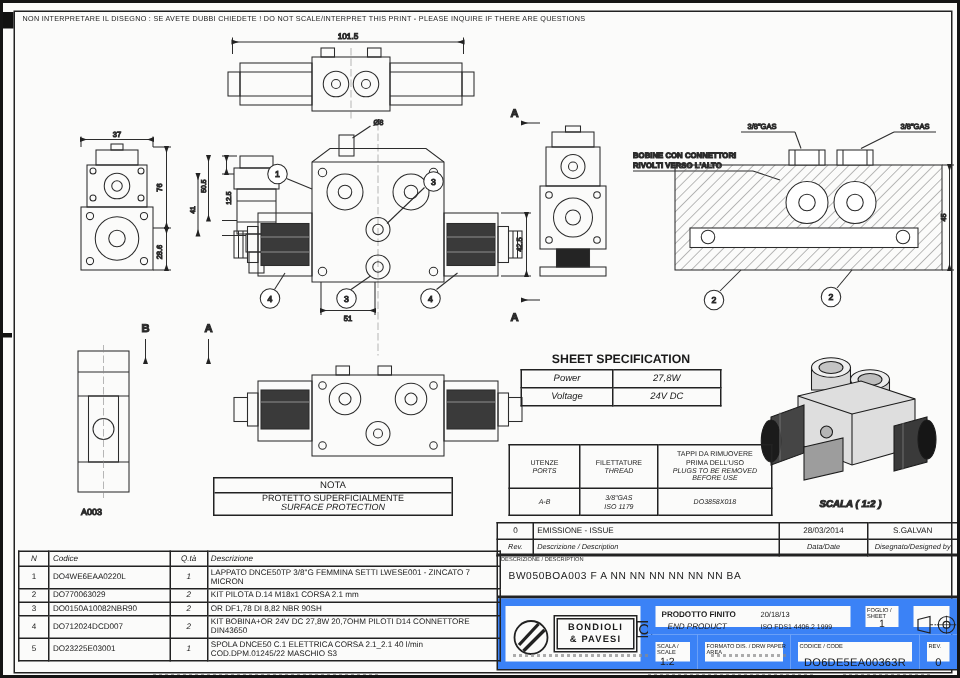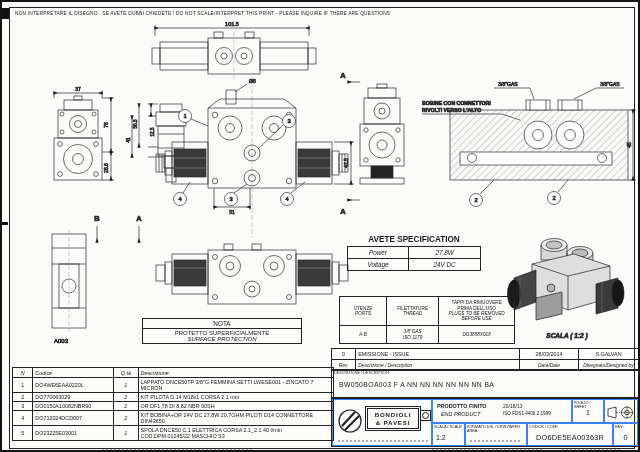--- a/index.html
+++ b/index.html
@@ -34,21 +34,21 @@
   
   #revtab{left:329px;top:346px;width:308px;font-size:5.4px;}
   #revtab td{height:10px;}
   #revtab .hdr td{font-style:italic;font-size:4.9px;}
   
   #descbox{left:329px;top:367px;width:308px;height:29px;border:1px solid #222;box-sizing:border-box;}
   #descbox .lab{position:absolute;left:2px;top:1px;font-size:3.8px;color:#333;}
   #descbox .val{position:absolute;left:7px;top:11px;font-size:6.8px;letter-spacing:.4px;}
   
   #tblock{left:329px;top:396px;width:308px;height:49px;border:1px solid #222;box-sizing:border-box;}
-  .cell{position:absolute;box-sizing:border-box;border:1px solid #3b82f6;}
+  .cell{position:absolute;box-sizing:border-box;border:5px solid #3b82f6;}
   .lab4{font-size:3.8px;color:#222;line-height:4.2px;}
   .fineprint{position:absolute;height:2px;background:repeating-linear-gradient(90deg,#8a8a8a 0 2px,transparent 2px 4px);opacity:.7;}
   
   #parts{left:10px;top:365px;width:322px;font-size:5.4px;line-height:6px;}
   #parts td{padding:1px 2px;}
   #parts .hdr td{font-style:italic;height:7px;}
   #parts .cn{text-align:center;width:16px;}
   #parts .cq{text-align:center;font-style:italic;width:20px;}
   #logo-text{border:1px solid #222;outline:1px solid #222;outline-offset:1px;
              text-align:center;font-weight:bold;font-size:6.2px;letter-spacing:.8px;line-height:7.5px;padding:2px 1px;}
@@ -339,21 +339,21 @@
         <line x1="518" y1="273" x2="518" y2="305" stroke="#777" stroke-width="0.6"></line>
         <polygon points="594,282 616,276 616,306 594,312" fill="#3a3a3a"></polygon>
         <ellipse cx="616" cy="291" rx="6" ry="13" fill="#161616"></ellipse>
         <line x1="600" y1="280" x2="600" y2="311" stroke="#777" stroke-width="0.6"></line>
         <polygon points="534,296 560,290 560,312 534,318" fill="#9d9d9d"></polygon>
       </g>
       <text x="565" y="336" font-size="6.5" font-weight="bold" font-style="italic" text-anchor="middle">SCALA ( 1:2 )</text>
     </g>
   </svg>
 
-  <div class="abs" id="coilspec-title">AVETE SPECIFICATION</div>
+  <div class="abs" id="coilspec-title">SHEET SPECIFICATION</div>
   <table class="abs" id="coilspec">
     <tbody>
         <tr>
       <td style="width:56px">Power</td>
       <td>27,8W</td>
     </tr>
     <tr>
       <td>Voltage</td>
       <td>24V DC</td>
     </tr>

